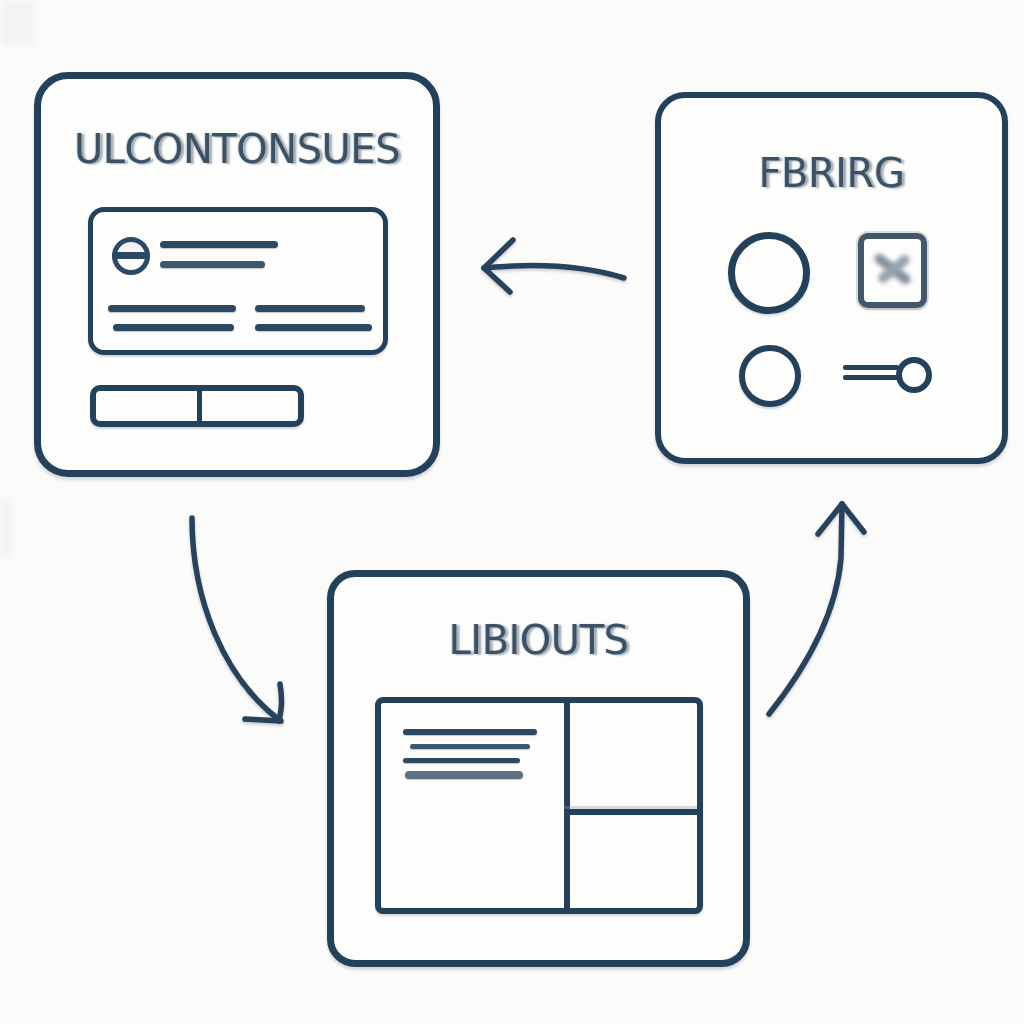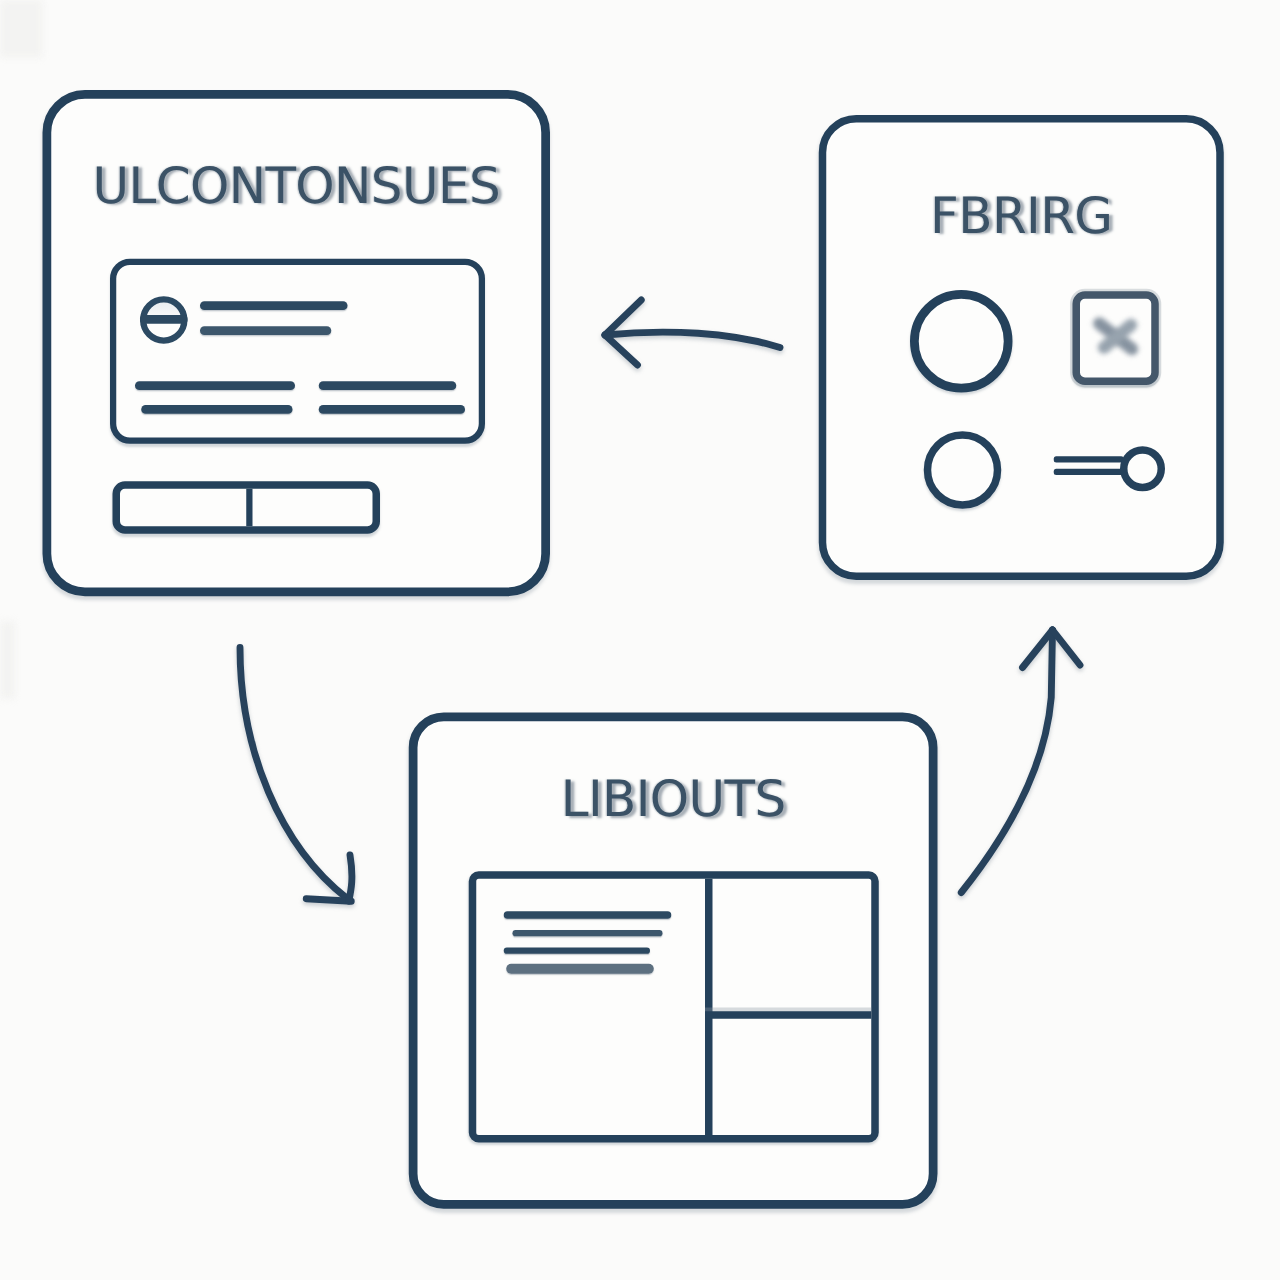--- a/index.html
+++ b/index.html
@@ -18,21 +18,21 @@
   .smudge.tl{left:0;top:0;width:34px;height:46px;}
   .smudge.lm{left:0;top:497px;width:12px;height:62px;}
 
   
   .box{
     position:absolute;box-sizing:border-box;background:#fdfdfc;
     border:7px solid #24415b;
     box-shadow:0 3px 3px rgba(110,125,140,.28), inset 0 0 0 1px rgba(255,255,255,.5);
   }
   .box-components{left:34px;top:72px;width:406px;height:405px;border-radius:34px;}
-  .box-controls{left:655px;top:92px;width:324px;height:372px;border-radius:30px;border-width:6px;}
+  .box-controls{left:655px;top:92px;width:353px;height:372px;border-radius:30px;border-width:6px;}
   .box-layouts{left:327px;top:570px;width:423px;height:397px;border-radius:28px;}
 
   .box-title{
     position:absolute;left:0;right:0;text-align:center;
     font-size:40px;line-height:40px;letter-spacing:-0.5px;
     color:#3b5266;font-weight:400;
     text-shadow:3px 1px 2px rgba(148,157,167,.85), -1px 0 1px rgba(130,142,155,.35);
     white-space:nowrap;
   }
   .box-components .box-title{top:50px;}

